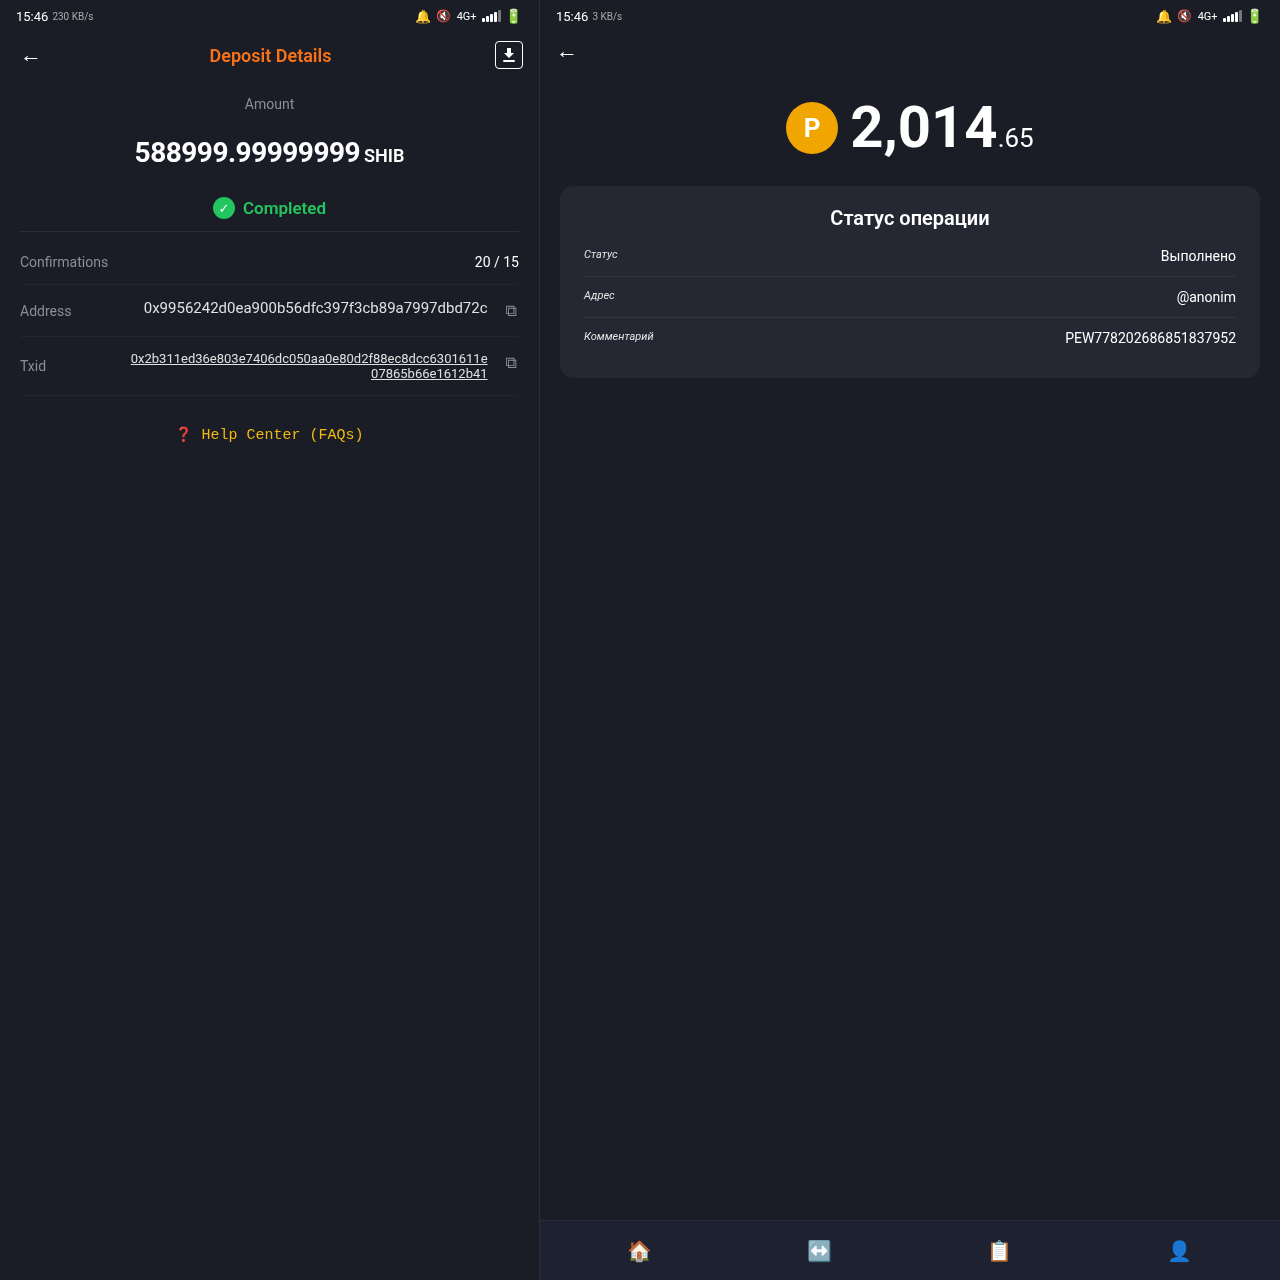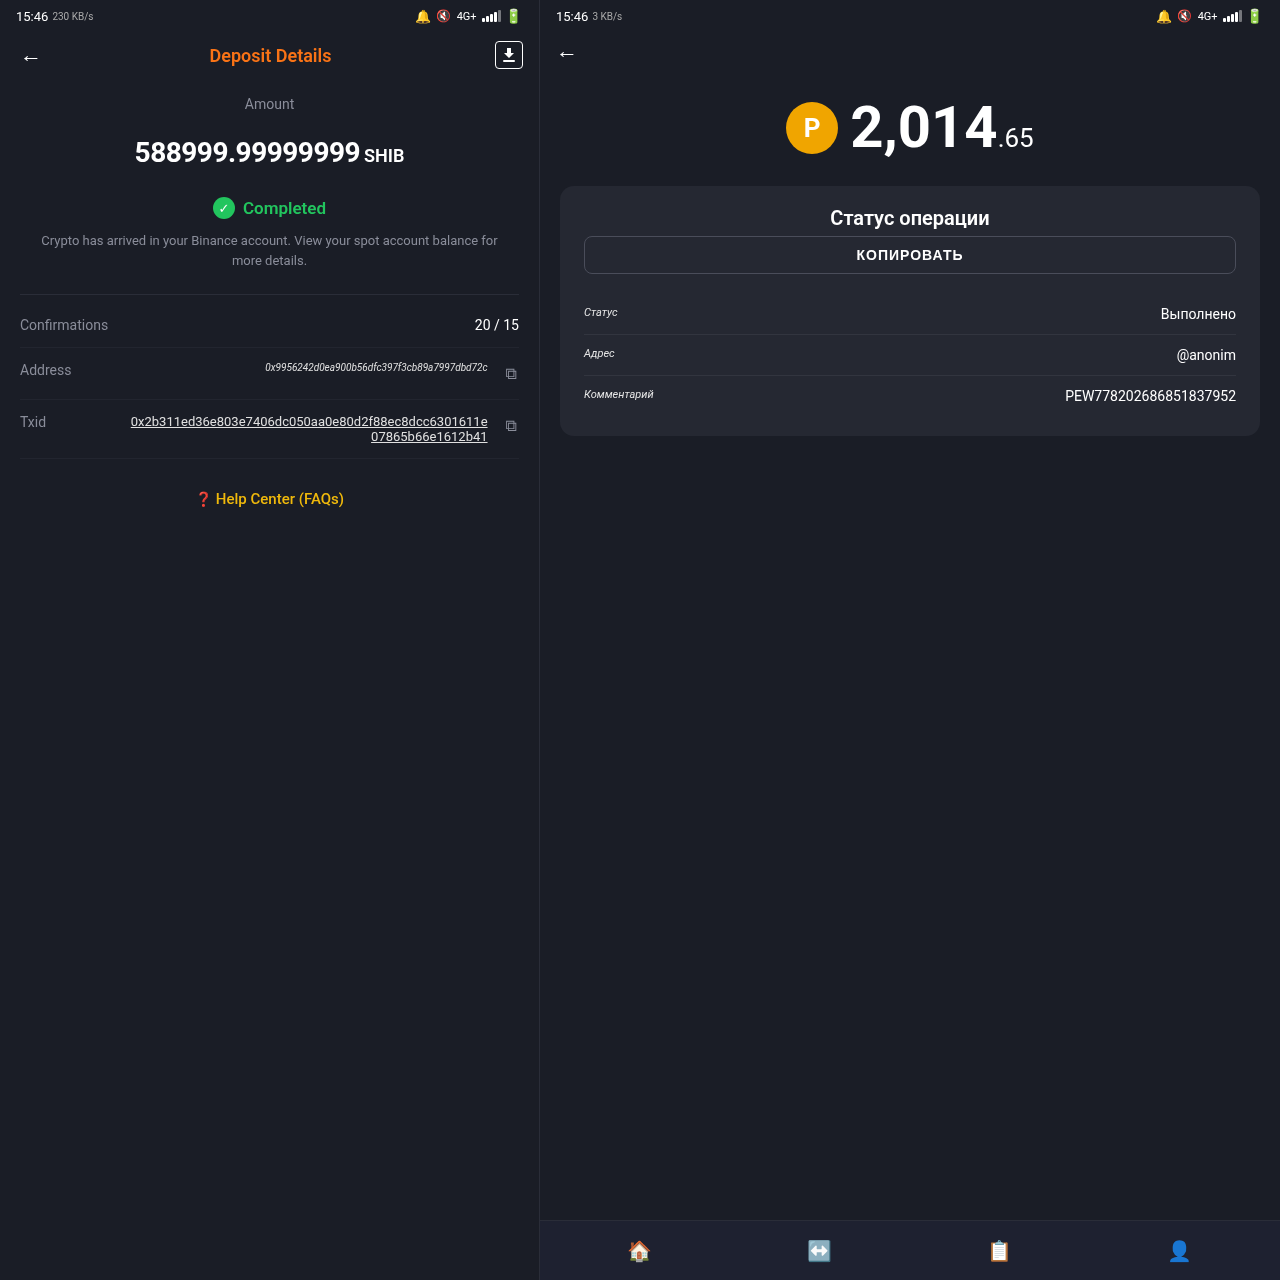--- a/index.html
+++ b/index.html
@@ -145,21 +145,21 @@
 
     .divider {
       height: 1px;
       background: #2a2d38;
       margin: 0 0 8px;
     }
 
     .detail-row {
       display: flex;
       justify-content: space-between;
-      align-items: flex-start;
+      align-items: center;
       padding: 14px 0;
       border-bottom: 1px solid #22252f;
     }
     .detail-label {
       color: #8a8d9a;
       font-size: 14px;
       min-width: 110px;
     }
     .detail-value {
       color: #fff;
@@ -182,30 +182,30 @@
       cursor: pointer;
       padding: 2px;
     }
     .address-row {
       display: flex;
       align-items: flex-start;
       gap: 8px;
     }
     .address-text {
       color: #e0e0e0;
-      font-size: 10px;
+      font-size: 15px;
       text-align: right;
       word-break: break-all;
       flex: 1;
-      font-style: italic;
     }
 
     .help-center {
       text-align: center;
       padding: 30px 0;
+      font-family: Liberation Mono, monospace;
     }
     .help-icon {
       color: #f0b90b;
       font-size: 14px;
     }
     .help-link {
       color: #f0b90b;
       font-size: 15px;
       font-weight: 500;
     }
@@ -396,21 +396,20 @@
         <span class="amount-value">588999.99999999</span>
         <span class="amount-currency">SHIB</span>
       </div>
     </div>
 
     <div class="status-completed">
       <div class="check-circle">✓</div>
       <span class="completed-text">Completed</span>
     </div>
 
-    <div class="status-desc">Crypto has arrived in your Binance account. View your spot account balance for more details.</div>
 
     <div class="divider"></div>
 
     <div class="detail-row">
       <span class="detail-label">Confirmations</span>
       <span class="detail-value">20 / 15</span>
     </div>
 
 
     <div class="detail-row">
@@ -468,21 +467,20 @@
     <div class="ruble-icon">
       <span>P</span>
     </div>
     <div>
       <span class="amount-hero-number">2,014</span><span class="amount-hero-cents">.65</span>
     </div>
   </div>
 
   <div class="operation-card">
     <div class="operation-title">Статус операции</div>
-    <button class="copy-btn">КОПИРОВАТЬ</button>
 
     <div class="op-detail-row">
       <span class="op-label">Статус</span>
       <span class="op-value">Выполнено</span>
     </div>
 
     <div class="op-detail-row">
       <span class="op-label">Адрес</span>
       <span class="op-value">@anonim</span>
     </div>

